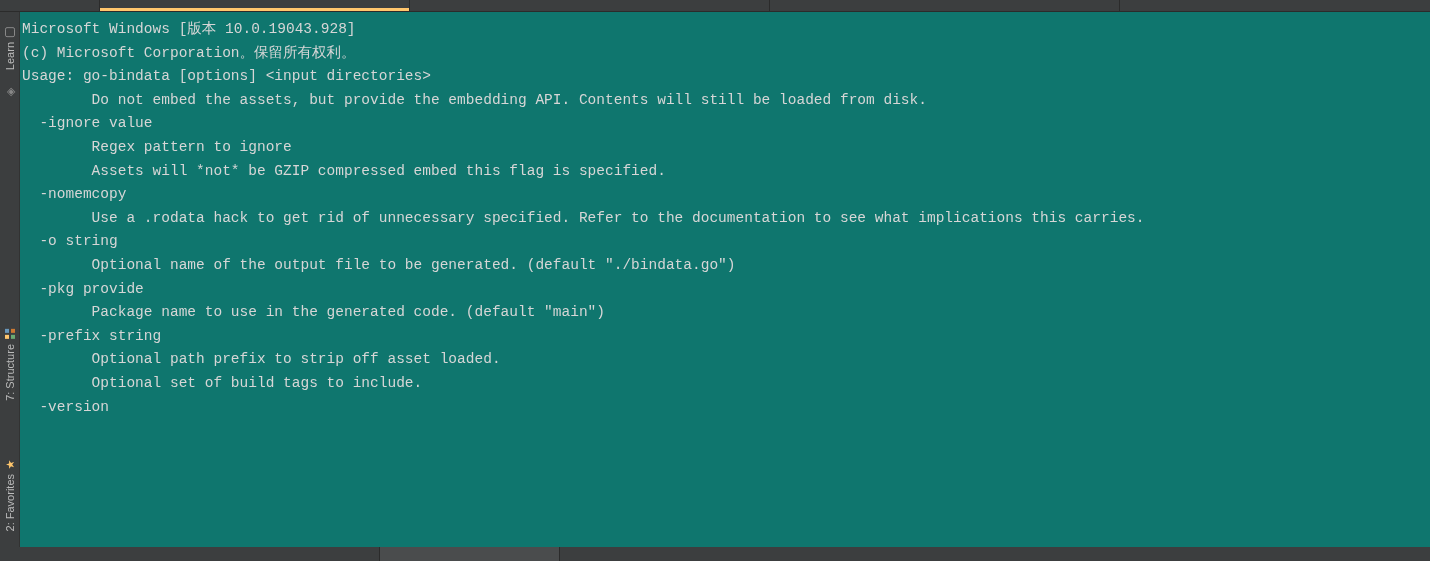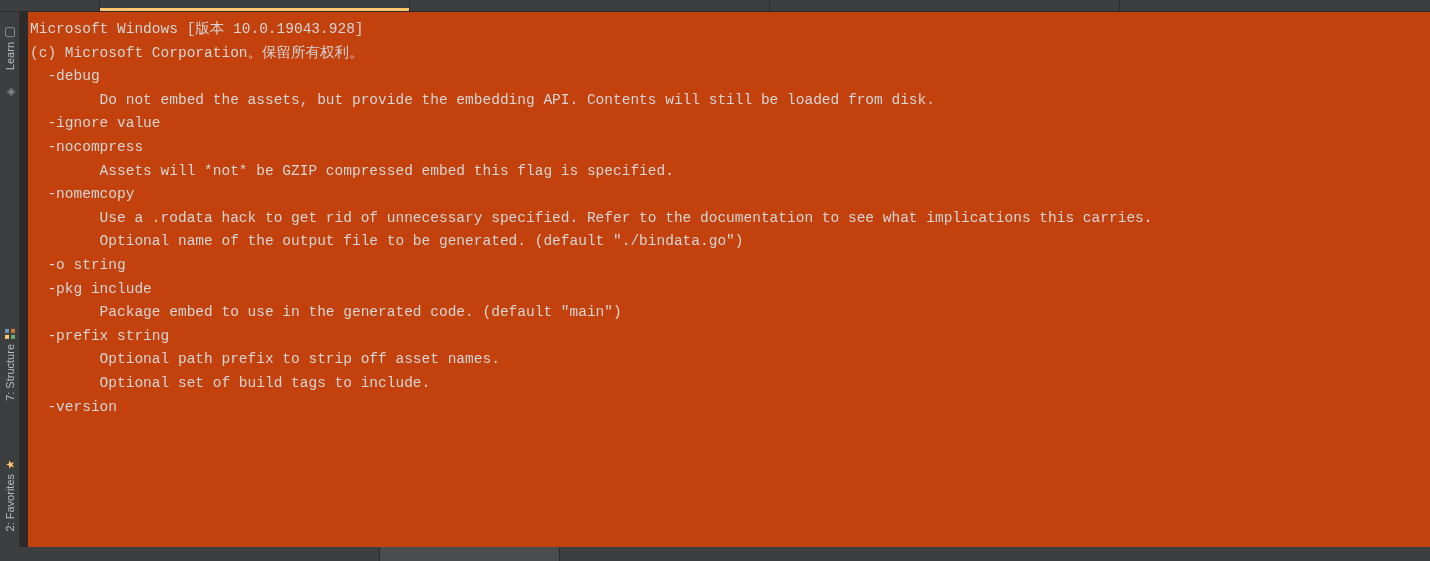--- a/index.html
+++ b/index.html
@@ -66,24 +66,23 @@
     transform: rotate(90deg);
     display: inline-flex;
     width: 12px; height: 12px;
     align-items: center; justify-content: center;
   }
   .learn-group { margin-top: 8px; }
   .structure-group { position: absolute; top: 310px; }
   .favorites-group { position: absolute; top: 440px; }
   .terminal-area {
     flex: 1;
-    background: #c2410c;
+    background: #0f766e;
     padding: 6px 17px 6px 2px;
     overflow: hidden;
-    margin-left: 8px;
   }
   .line {
     white-space: pre;
     line-height: 23.6px;
     color: #d6d6d6;
     font-size: 14.5px;
   }
   .status-bar {
     position: absolute;
     left: 0; right: 0; bottom: 0;
@@ -146,33 +145,33 @@
       <span>2: Favorites</span>
       <span class="icon-slot">
         <span class="star">★</span>
       </span>
     </div>
   </div>
 
   <div class="terminal-area">
     <div class="line">Microsoft Windows [版本 10.0.19043.928]</div>
     <div class="line">(c) Microsoft Corporation。保留所有权利。</div>
-    <div class="line">  -debug</div>
+    <div class="line">Usage: go-bindata [options] &lt;input directories&gt;</div>
     <div class="line">        Do not embed the assets, but provide the embedding API. Contents will still be loaded from disk.</div>
     <div class="line">  -ignore value</div>
-    <div class="line">  -nocompress</div>
+    <div class="line">        Regex pattern to ignore</div>
     <div class="line">        Assets will *not* be GZIP compressed embed this flag is specified.</div>
     <div class="line">  -nomemcopy</div>
     <div class="line">        Use a .rodata hack to get rid of unnecessary specified. Refer to the documentation to see what implications this carries.</div>
+    <div class="line">  -o string</div>
     <div class="line">        Optional name of the output file to be generated. (default "./bindata.go")</div>
-    <div class="line">  -o string</div>
-    <div class="line">  -pkg include</div>
-    <div class="line">        Package embed to use in the generated code. (default "main")</div>
+    <div class="line">  -pkg provide</div>
+    <div class="line">        Package name to use in the generated code. (default "main")</div>
     <div class="line">  -prefix string</div>
-    <div class="line">        Optional path prefix to strip off asset names.</div>
+    <div class="line">        Optional path prefix to strip off asset loaded.</div>
     <div class="line">        Optional set of build tags to include.</div>
     <div class="line">  -version</div>
   </div>
 </div>
 
 <div class="status-bar">
   <div class="seg seg1"></div>
   <div class="seg seg2"></div>
 </div>
 

